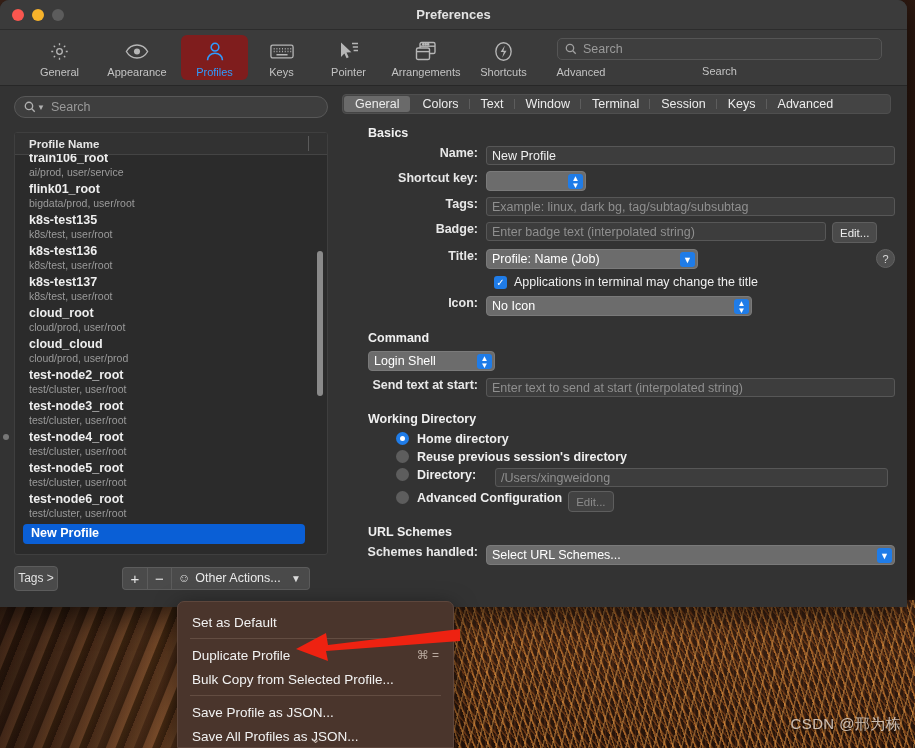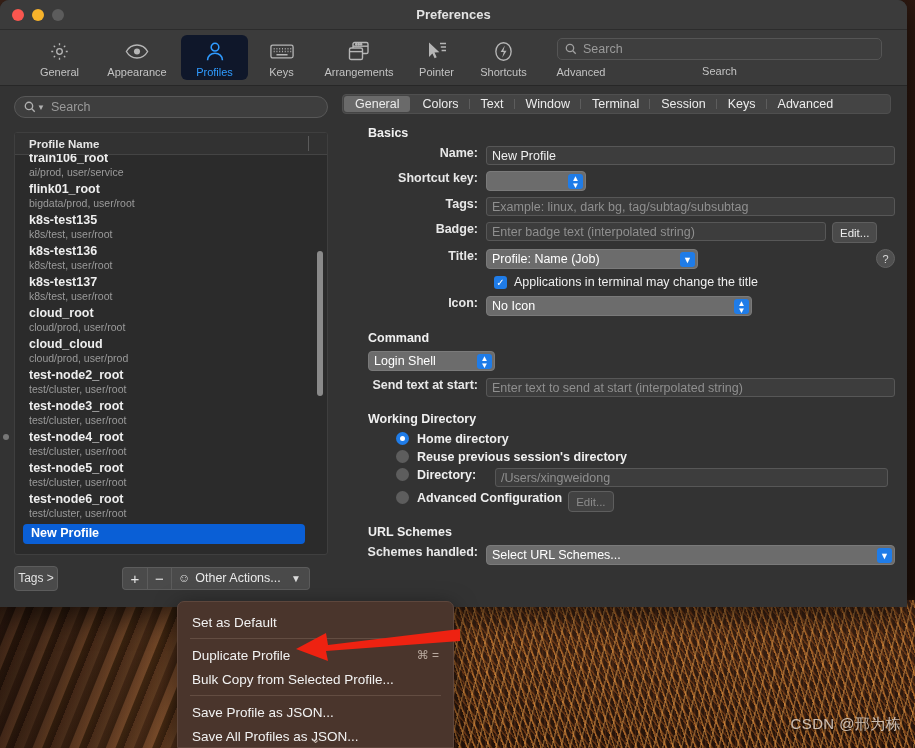--- a/index.html
+++ b/index.html
@@ -68,21 +68,21 @@
   
   #toolbar{
     height:52px;background:#3b3b3b;display:flex;align-items:flex-start;
     padding:3px 0 0 0;border-bottom:1px solid #272727;position:relative;
   }
   .tbitem{
     width:67px;display:flex;flex-direction:column;align-items:center;justify-content:flex-start;
     padding-top:4px;padding-bottom:2px;border-radius:6px;margin-top:2px;cursor:default;
   }
   .tbitem:first-child{margin-left:26px;}
-  .tbitem.sel{background:#0f172a;}
+  .tbitem.sel{background:#7f1d1d;}
   .tbicon{height:24px;display:flex;align-items:center;justify-content:center;color:#b6b6b6;}
   .tbicon svg{display:block;}
   .tblabel{font-size:11px;color:#c3c3c3;margin-top:3px;white-space:nowrap;}
   .tbitem.sel .tblabel{color:#2f9bff;}
   .tbitem.sel .tbicon{color:#2f9bff;}
   .tbitem.wide{width:88px;}
 
   #tbsearchwrap{
     position:absolute;right:25px;top:8px;width:325px;
     display:flex;flex-direction:column;align-items:center;
@@ -305,45 +305,45 @@
     </div>
 
     <div class="tbitem">
       <span class="tbicon">
         <svg width="24" height="19" viewBox="0 0 26 18" fill="none" stroke="currentColor" stroke-width="1.4">
           <rect x="1" y="2" width="24" height="14" rx="2"></rect>
           <path d="M4 6h1M7 6h1M10 6h1M13 6h1M16 6h1M19 6h1M22 6h1M4 9h1M7 9h1M10 9h1M13 9h1M16 9h1M19 9h1M22 9h1M7 12.5h12"></path>
         </svg>
       </span>
       <span class="tblabel">Keys</span>
+    </div>
+
+    <div class="tbitem">
+      <span class="tbicon">
+        <svg width="22" height="20" viewBox="0 0 22 20" fill="none" stroke="currentColor" stroke-width="1.4">
+          <path d="M3 1.5l0 14.5 3.4-3.6 2.2 4.8 2.1-1-2.2-4.7 4.9-.3z" fill="currentColor" stroke="none"></path>
+          <path d="M14 2.5h6M14.8 6h5.2M15.6 9.5h4.4"></path>
+        </svg>
+      </span>
+      <span class="tblabel">Pointer</span>
     </div>
 
     <div class="tbitem wide">
       <span class="tbicon">
         <svg width="22" height="21" viewBox="0 0 22 21" fill="none" stroke="currentColor" stroke-width="1.4">
           <rect x="5" y="1.5" width="15" height="11" rx="1.6"></rect>
           <path d="M5 5.2h15"></path>
           <circle cx="8.3" cy="3.3" r=".7" fill="currentColor"></circle>
             <circle cx="10.7" cy="3.3" r=".7" fill="currentColor"></circle>
             <circle cx="13.1" cy="3.3" r=".7" fill="currentColor"></circle>
           <rect x="1.5" y="7" width="13" height="11.5" rx="1.6" fill="#3b3b3b"></rect>
           <path d="M1.5 10.6h13"></path>
         </svg>
       </span>
       <span class="tblabel">Arrangements</span>
-    </div>
-
-    <div class="tbitem">
-      <span class="tbicon">
-        <svg width="22" height="20" viewBox="0 0 22 20" fill="none" stroke="currentColor" stroke-width="1.4">
-          <path d="M3 1.5l0 14.5 3.4-3.6 2.2 4.8 2.1-1-2.2-4.7 4.9-.3z" fill="currentColor" stroke="none"></path>
-          <path d="M14 2.5h6M14.8 6h5.2M15.6 9.5h4.4"></path>
-        </svg>
-      </span>
-      <span class="tblabel">Pointer</span>
     </div>
 
     <div class="tbitem">
       <span class="tbicon">
         <svg width="21" height="21" viewBox="0 0 22 22" fill="none" stroke="currentColor" stroke-width="1.4">
           <ellipse cx="11" cy="11" rx="8" ry="9.2"></ellipse>
           <path d="M12.4 4.6L8 11.6h3.3l-1.7 5.9 4.6-7.2h-3.3z" fill="currentColor" stroke="none"></path>
         </svg>
       </span>
       <span class="tblabel">Shortcuts</span>

